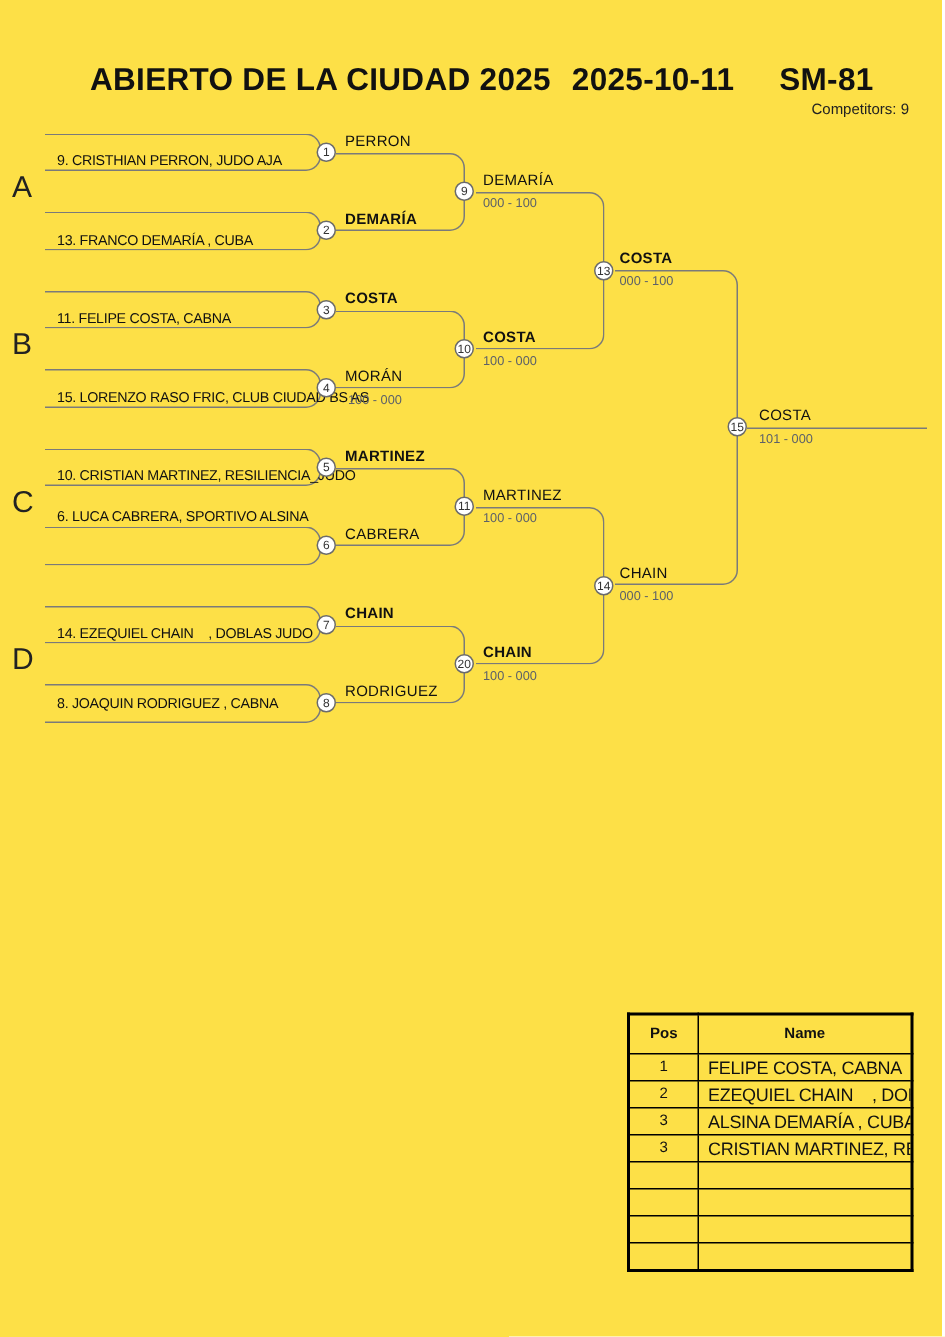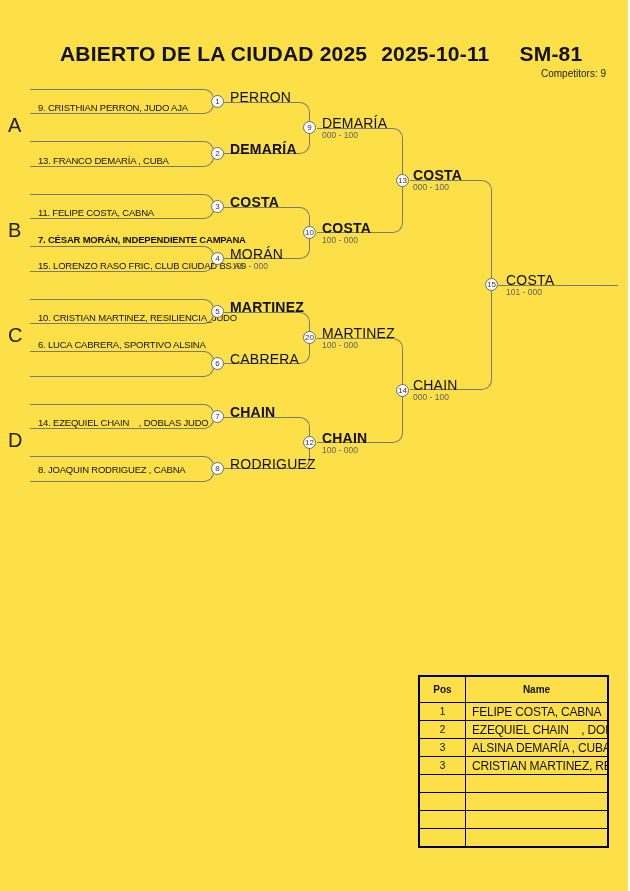--- a/index.html
+++ b/index.html
@@ -14,21 +14,21 @@
   .competitors{position:absolute;right:22px;top:68px;font-size:10px;color:#222;}
 
   
   .conn{position:absolute;border-top:1px solid #7a7a7a;border-right:1px solid #7a7a7a;
         border-bottom:1px solid #7a7a7a;border-radius:0 10px 10px 0;box-sizing:border-box;}
   .hline{position:absolute;height:0;border-top:1px solid #7a7a7a;}
   .mnum{position:absolute;width:13px;height:13px;border:1px solid #6b6b6b;border-radius:50%;
         background:#fff;font-size:8px;line-height:12px;text-align:center;color:#333;
         box-sizing:border-box;z-index:3;}
   .entry{position:absolute;font-size:9.5px;letter-spacing:-0.2px;white-space:pre;z-index:2;}
-  .wlabel{position:absolute;font-size:14px;letter-spacing:0.2px;white-space:pre;z-index:2;}
+  .wlabel{position:absolute;font-size:10px;letter-spacing:0.2px;white-space:pre;z-index:2;}
   .score{position:absolute;font-size:8.5px;color:#5d6169;white-space:pre;z-index:2;}
   .b{font-weight:bold;}
   .pool-letter{position:absolute;left:8px;font-size:20px;color:#222;}
 
   
   .results-title{position:absolute;left:418px;top:654px;width:191px;text-align:center;
                  font-size:11px;font-weight:bold;}
   .results-table{position:absolute;left:418px;top:675px;width:191px;border-collapse:collapse;
                  border:2px solid #000;table-layout:fixed;}
   .results-table th,.results-table td{border:1px solid #000;height:17px;overflow:hidden;}
@@ -74,30 +74,29 @@
   <div class="mnum" style="left:211px;top:95px">1</div>
   <div class="mnum" style="left:211px;top:147px">2</div>
   <div class="mnum" style="left:211px;top:200px">3</div>
   <div class="mnum" style="left:211px;top:252px">4</div>
   <div class="mnum" style="left:211px;top:305px">5</div>
   <div class="mnum" style="left:211px;top:357px">6</div>
   <div class="mnum" style="left:211px;top:410px">7</div>
   <div class="mnum" style="left:211px;top:462px">8</div>
   <div class="mnum" style="left:303px;top:121px">9</div>
   <div class="mnum" style="left:303px;top:226px">10</div>
-  <div class="mnum" style="left:303px;top:331px">20</div>
-  <div class="mnum" style="left:303px;top:436px">12</div>
+  <div class="mnum" style="left:303px;top:331px">11</div>
+  <div class="mnum" style="left:303px;top:436px">20</div>
   <div class="mnum" style="left:396px;top:174px">13</div>
   <div class="mnum" style="left:396px;top:384px">14</div>
   <div class="mnum" style="left:485px;top:278px">15</div>
 
   <div class="entry" style="left:38px;top:102px">9. CRISTHIAN PERRON, JUDO AJA</div>
   <div class="entry" style="left:38px;top:155px">13. FRANCO DEMARÍA , CUBA</div>
   <div class="entry" style="left:38px;top:207px">11. FELIPE COSTA, CABNA</div>
-  <div class="entry b" style="left:38px;top:234px">7. CÉSAR MORÁN, INDEPENDIENTE CAMPANA</div>
   <div class="entry" style="left:38px;top:260px">15. LORENZO RASO FRIC, CLUB CIUDAD BS AS</div>
   <div class="entry" style="left:38px;top:312px">10. CRISTIAN MARTINEZ, RESILIENCIA_JUDO</div>
   <div class="entry" style="left:38px;top:339px">6. LUCA CABRERA, SPORTIVO ALSINA</div>
   <div class="entry" style="left:38px;top:417px">14. EZEQUIEL CHAIN    , DOBLAS JUDO</div>
   <div class="entry" style="left:38px;top:464px">8. JOAQUIN RODRIGUEZ , CABNA</div>
 
   <div class="wlabel" style="left:230px;top:89px">PERRON</div>
   <div class="wlabel b" style="left:230px;top:141px">DEMARÍA</div>
   <div class="wlabel b" style="left:230px;top:194px">COSTA</div>
   <div class="wlabel" style="left:230px;top:246px">MORÁN</div>

